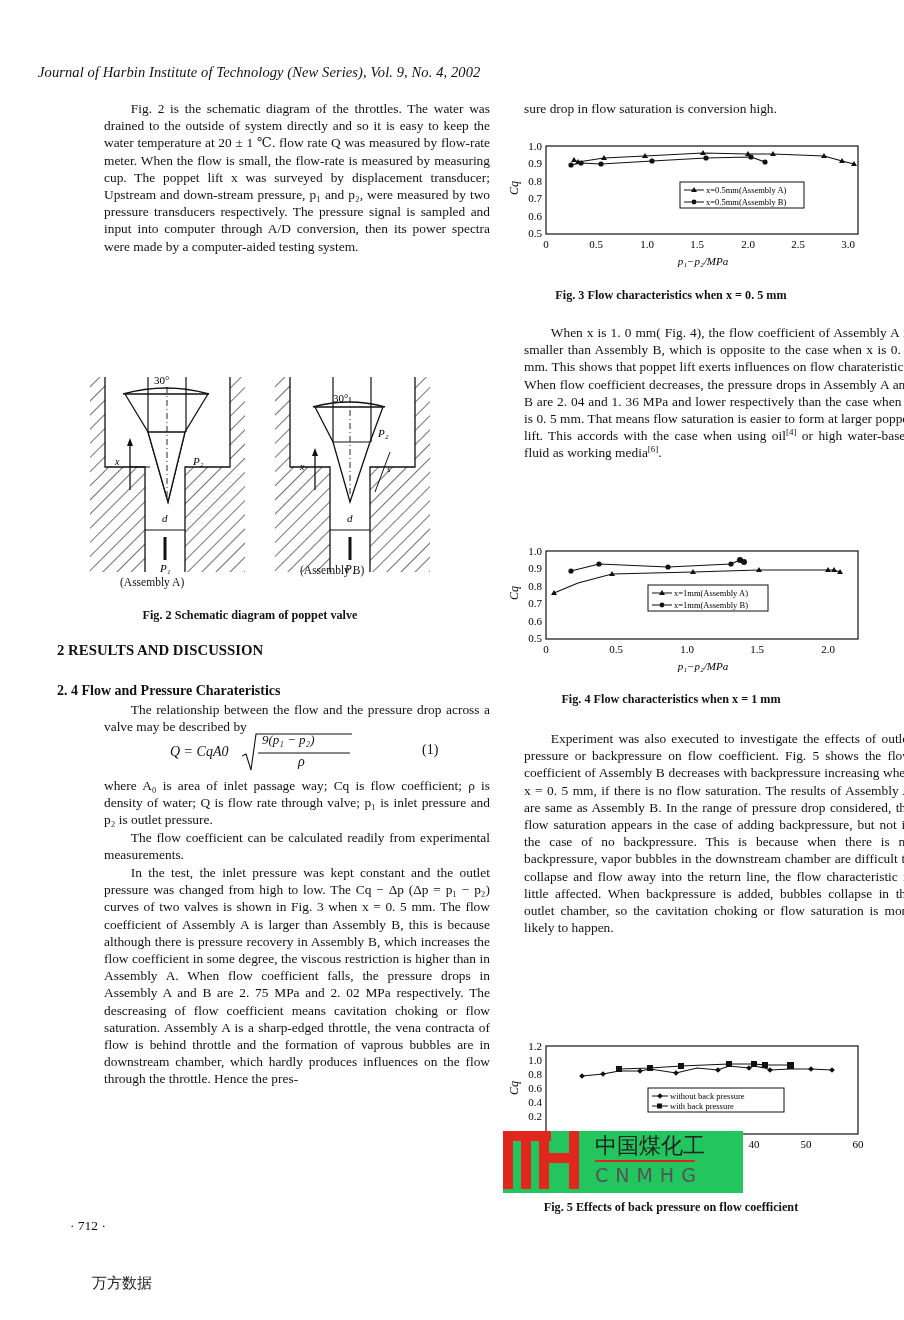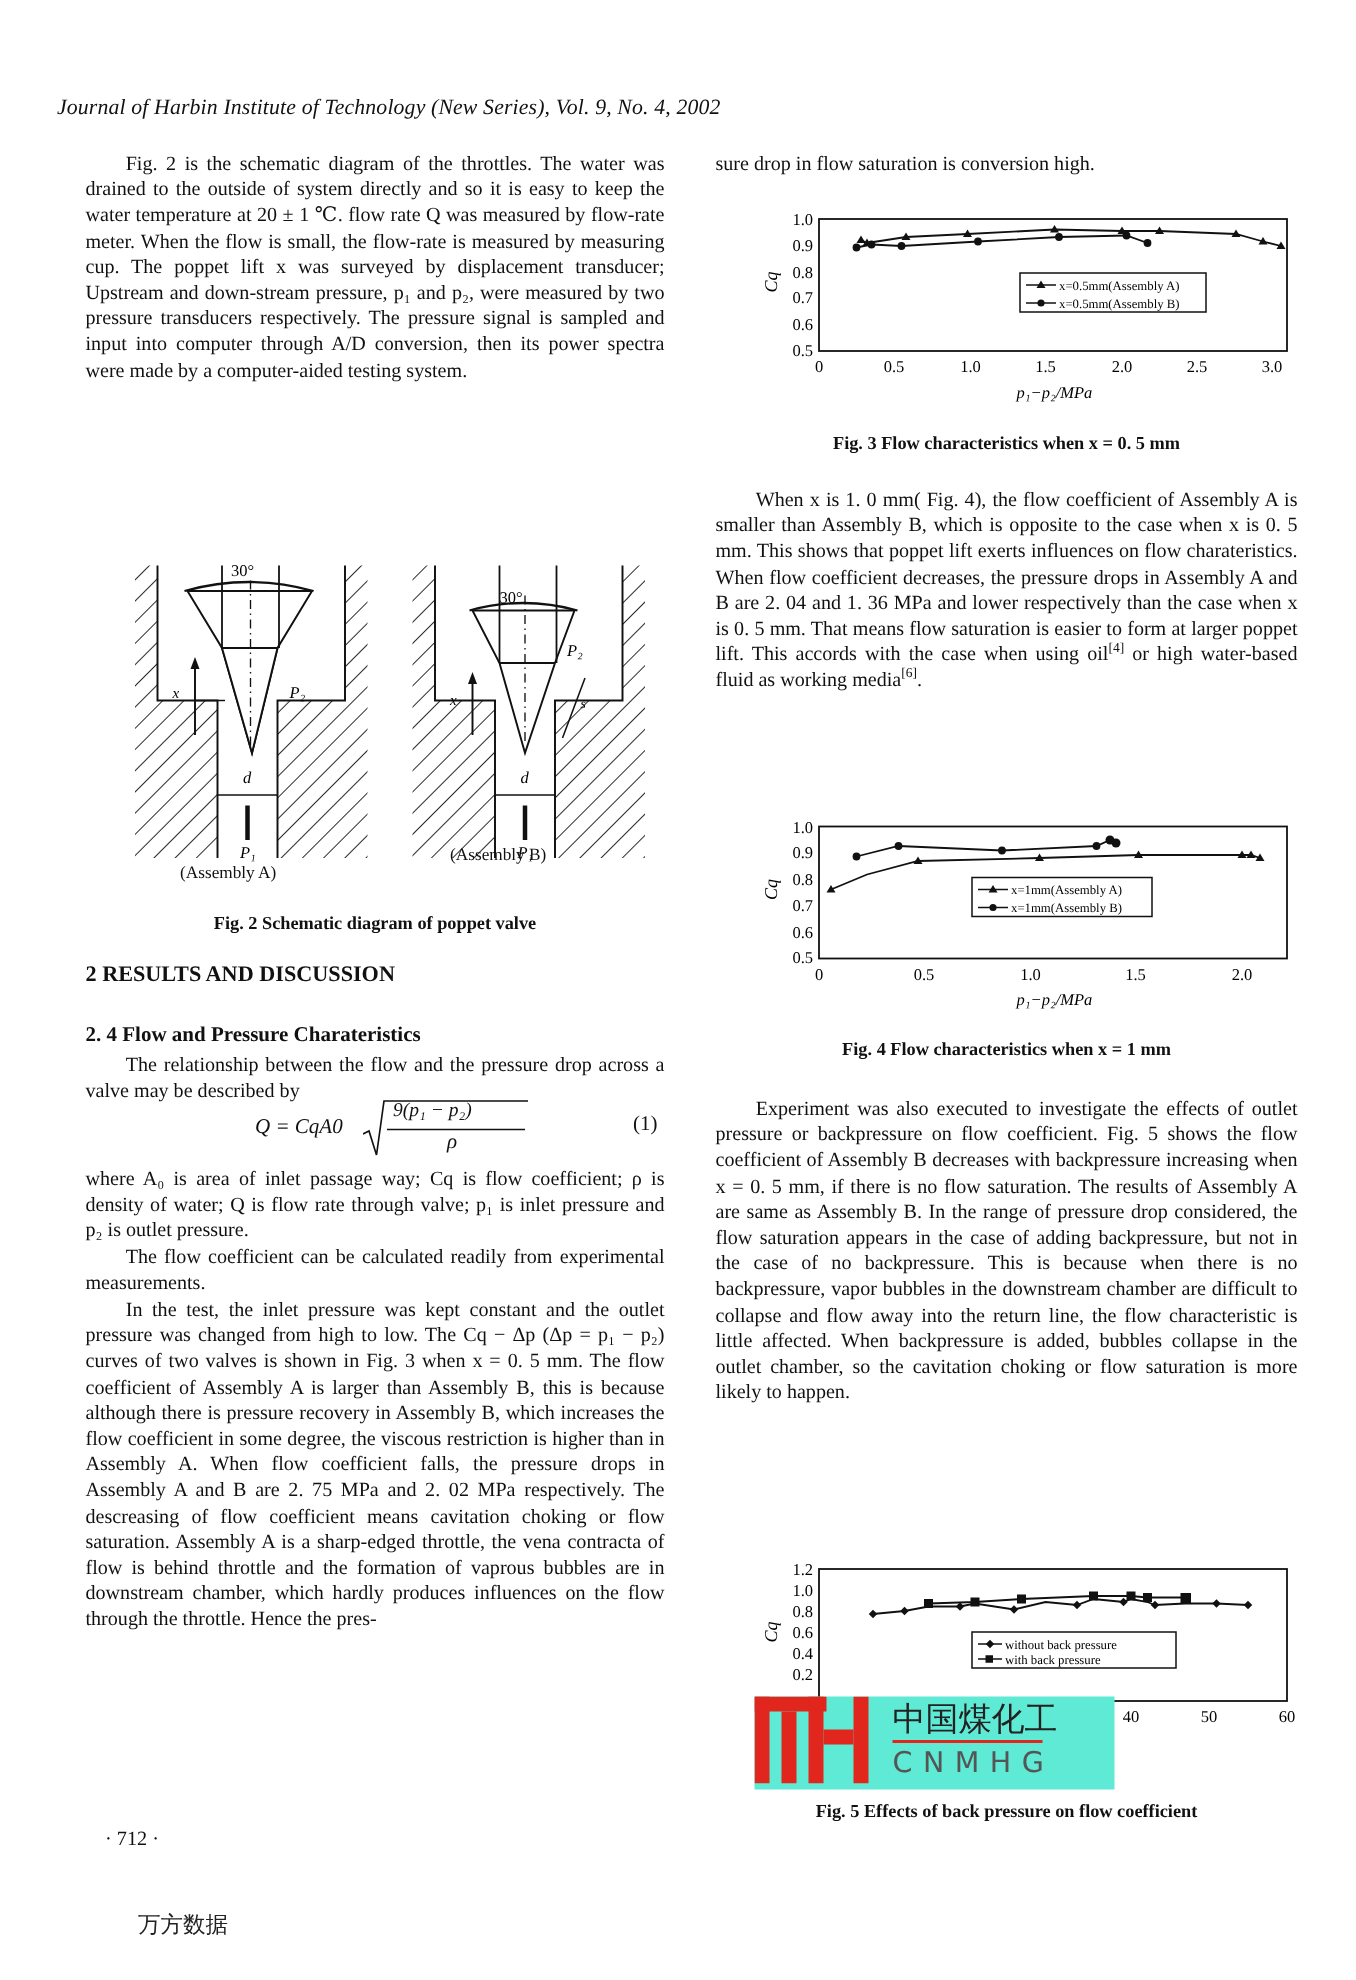--- a/index.html
+++ b/index.html
@@ -1,20 +1,20 @@
 <!DOCTYPE html>
 <html><head>
 <meta charset="utf-8">
 <style>
   html, body { margin: 0; padding: 0; background: #ffffff; }
   body { width: 904px; height: 1320px; position: relative; overflow: hidden;
          font-family: "Liberation Serif", "DejaVu Serif", serif; color: #111; }
   .abs { position: absolute; }
   .header { left: 38px; top: 64px; font-size: 14.5px; font-style: italic; letter-spacing: 0.1px; }
-  .col { position: absolute; font-size: 13.4px; line-height: 17.2px; text-align: justify; }
+  .col { position: absolute; font-size: 13.4px; line-height: 17.2px; text-align: justify; margin-left: 47px; }
   .col p { margin: 0; }
   .indent { text-indent: 2em; }
   .left { left: 57px; width: 386px; }
   .right { left: 477px; width: 388px; }
   .caption { font-weight: bold; font-size: 12.2px; text-align: center; }
   .h2 { font-weight: bold; font-size: 14.8px; }
   .h3 { font-weight: bold; font-size: 14px; }
   .eq { font-style: italic; font-size: 14px; }
   sub, sup { font-size: 9px; line-height: 0; }
   svg text { font-family: "Liberation Serif", serif; }
@@ -281,21 +281,21 @@
     <rect x="160" y="48" width="136" height="24" fill="#fff" stroke="#111" stroke-width="1"></rect>
     <line x1="164" y1="56" x2="180" y2="56" stroke="#111"></line>
       <rect x="170" y="54" width="4" height="4" transform="rotate(45 172 56)" fill="#111"></rect>
     <line x1="164" y1="66" x2="180" y2="66" stroke="#111"></line>
       <rect x="169" y="63.5" width="5" height="5" fill="#111"></rect>
     <text x="182" y="59" font-size="8.5">without back pressure</text>
     <text x="182" y="69" font-size="8.5">with back pressure</text>
   </svg>
 </div>
 
-<div class="abs" style="left:503px; top:1131px; width:240px; height:62px; background:#5eead4;">
+<div class="abs" style="left:503px; top:1131px; width:240px; height:62px; background:#22c55e;">
   <svg class="abs" style="left:0; top:0;" width="80" height="58">
     <rect x="0" y="0" width="10" height="58" fill="#e0261d"></rect>
     <rect x="0" y="0" width="48" height="10" fill="#e0261d"></rect>
     <rect x="18" y="10" width="10" height="48" fill="#e0261d"></rect>
     <rect x="36" y="0" width="10" height="58" fill="#e0261d"></rect>
     <rect x="46" y="22" width="20" height="10" fill="#e0261d"></rect>
     <rect x="66" y="0" width="10" height="58" fill="#e0261d"></rect>
   </svg>
   <div class="abs wm-text" style="left:92px; top:0; font-size:22px; color:#222;">中国煤化工</div>
   <div class="abs" style="left:92px; top:29px; width:100px; height:2px; background:#e0261d;"></div>

